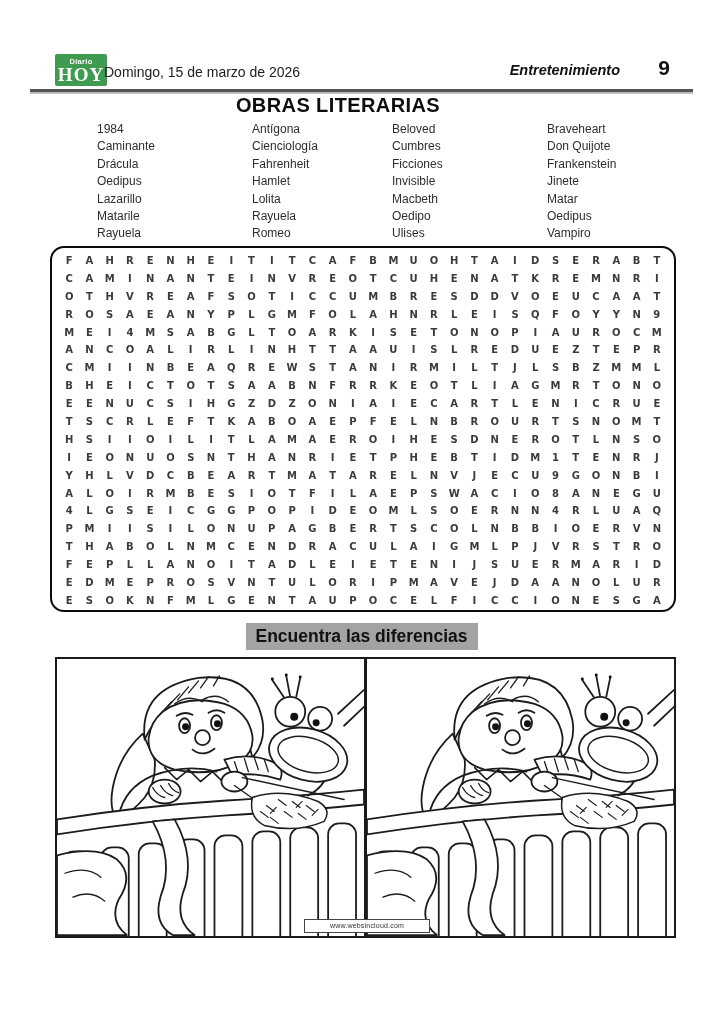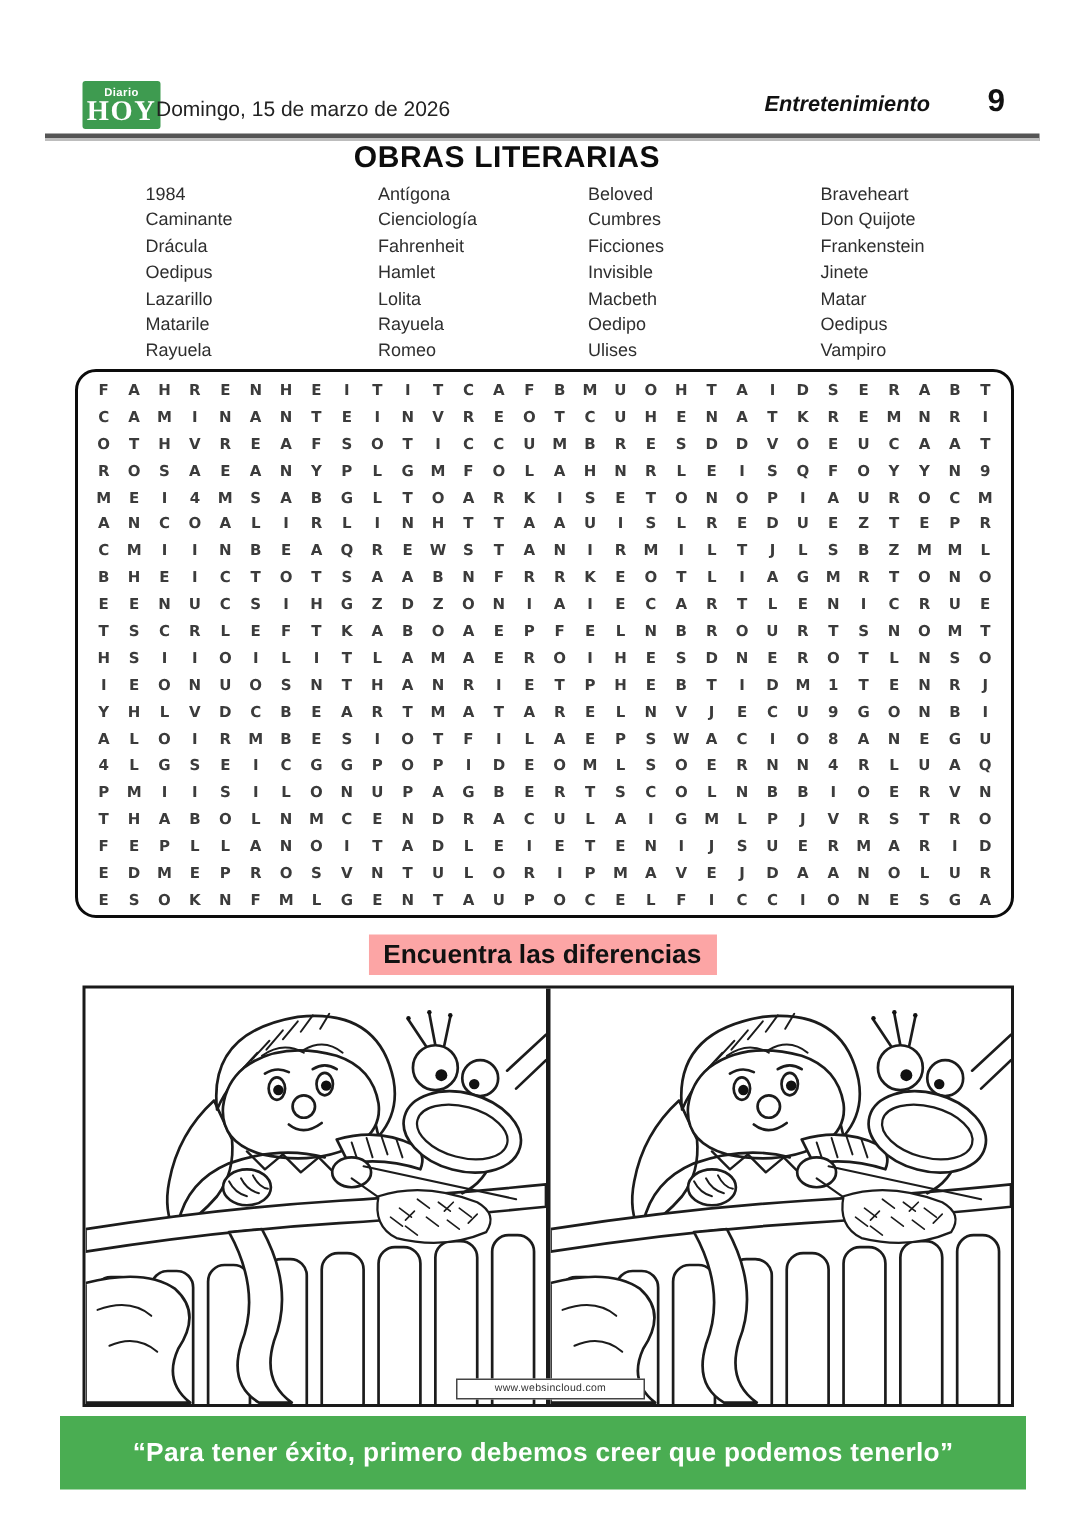--- a/index.html
+++ b/index.html
@@ -20,21 +20,21 @@
   
   .ws-title { position:absolute; left:0; top:94px; width:676px; text-align:center; font-size:20px; font-weight:bold; letter-spacing:.4px; color:#0d0d0d; }
   .word-list { position:absolute; left:97px; top:121px; width:560px; display:grid; grid-template-columns:155px 140px 155px auto; }
   .word { font-size:12px; line-height:17.4px; color:#2e2e2e; }
 
   .ws-box { position:absolute; left:50px; top:246px; width:626px; height:366px; border:2.5px solid #0c0c0c; border-radius:14px; padding:4px 7px 0 7px; background:#fff; }
   .ws-row { display:flex; height:17.9px; }
   .ws-cell { flex:1; text-align:center; font-size:10px; line-height:17.9px; font-weight:bold; color:#3b3b3b; font-family:"DejaVu Sans", sans-serif; }
 
   
-  .diff-title-band { position:absolute; left:50%; transform:translateX(-50%); top:623px; background:#fca5a5; padding:3px 10px; }
+  .diff-title-band { position:absolute; left:50%; transform:translateX(-50%); top:623px; background:#a3a3a3; padding:3px 10px; }
   .diff-title { font-size:17.5px; font-weight:bold; color:#111; white-space:nowrap; }
   .diff-box { position:absolute; left:55px; top:657px; width:621px; height:281px; border:2.5px solid #1a1a1a; display:flex; background:#fff; }
   .diff-panel { width:308px; height:100%; overflow:hidden; position:relative; }
   .diff-divider { width:3px; background:#1a1a1a; height:100%; }
   .diff-panel svg { display:block; width:100%; height:100%; }
   .watermark { position:absolute; left:247px; top:260px; width:126px; height:14px; border:1px solid #444; background:#fff; font-size:7px; line-height:12px; text-align:center; color:#333; z-index:5; letter-spacing:.2px; }
 
   
   .quote-banner { position:absolute; left:40px; top:944px; width:644px; height:49px; background:#4aad52; display:flex; align-items:center; justify-content:center; }
   .quote-text { color:#fff; font-size:17.5px; font-weight:bold; letter-spacing:.2px; }
@@ -750,23 +750,20 @@
     </div>
     <div class="diff-divider"></div>
     <div class="diff-panel">
       <svg viewBox="0 0 308 276">
           <use href="#cartoon"></use>
         </svg>
     </div>
     <div class="watermark">www.websincloud.com</div>
   </div>
 
-  <div class="quote-banner">
-    <span class="quote-text">“Para tener éxito, primero debemos creer que podemos tenerlo”</span>
-  </div>
 
   <svg class="hidden-defs">
     <defs>
       <g id="cartoon" fill="none" stroke="#1c1c1c" stroke-width="1.8" stroke-linecap="round" stroke-linejoin="round">
 
         <path d="M282,54 L308,30"></path>
         <path d="M288,66 L308,47"></path>
 
         <path d="M86,74 Q62,96 56,128 Q52,148 60,162 Q76,152 88,138 Q100,122 98,100 Z" fill="#fff"></path>
 

